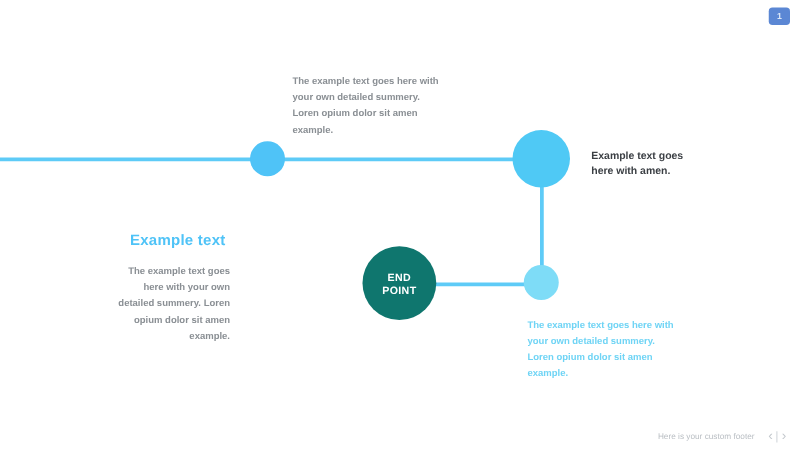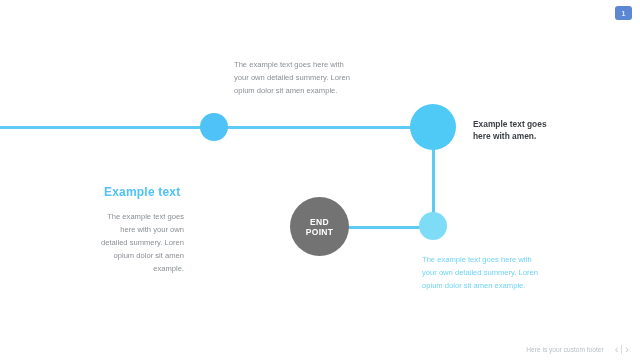--- a/index.html
+++ b/index.html
@@ -73,40 +73,41 @@
     top: 212px;
     width: 28px;
     height: 28px;
     background: #7EDCF7;
   }
   #node-endpoint {
     left: 290px;
     top: 197px;
     width: 59px;
     height: 59px;
-    background: #737373;
+    background: #0f766e;
     display: flex;
     align-items: center;
     justify-content: center;
   }
   #node-endpoint .ep-label {
     color: #ffffff;
     font-size: 8.5px;
     font-weight: bold;
     line-height: 10px;
     text-align: center;
     letter-spacing: 0.3px;
   }
 
   
   .body-text {
     position: absolute;
     color: #8A8F94;
     font-size: 7.6px;
     line-height: 13px;
+    font-weight: bold;
   }
   #text-top {
     left: 234px;
     top: 58px;
     width: 120px;
     text-align: left;
   }
   #text-right-label {
     position: absolute;
     left: 473px;

